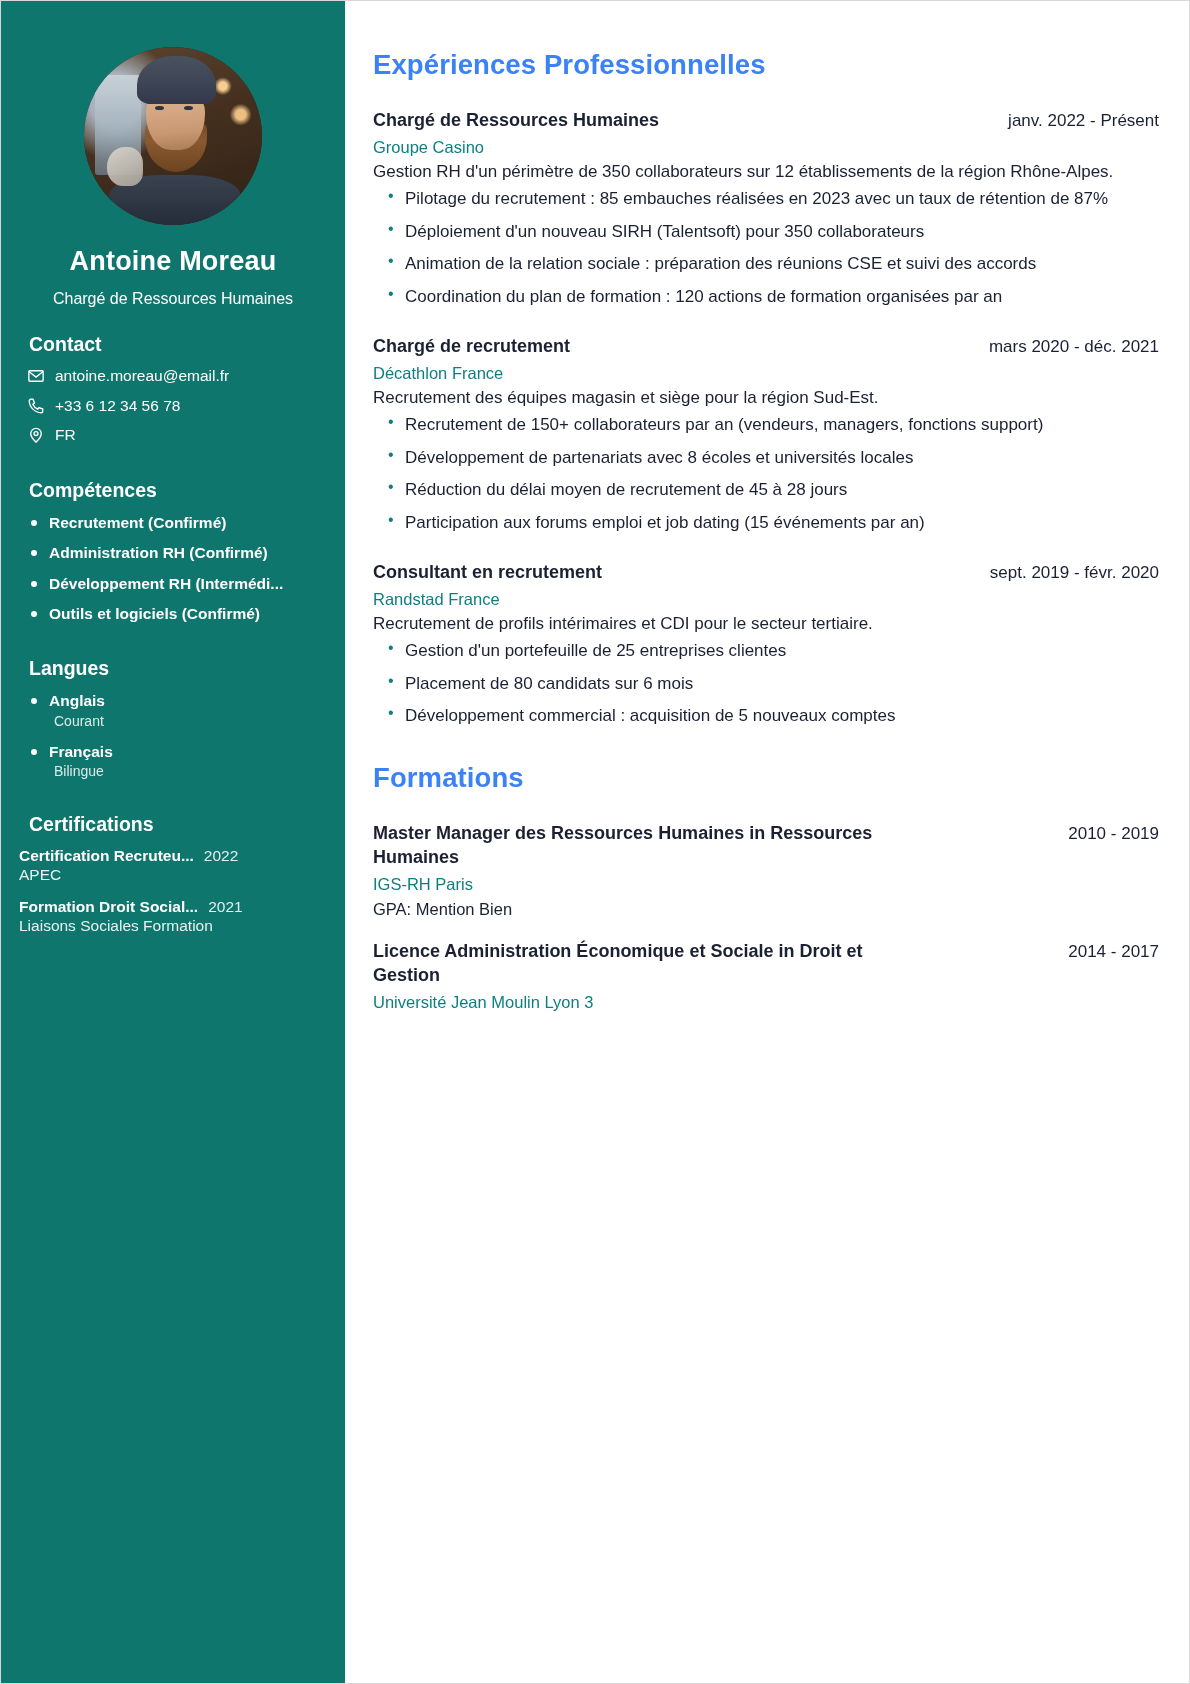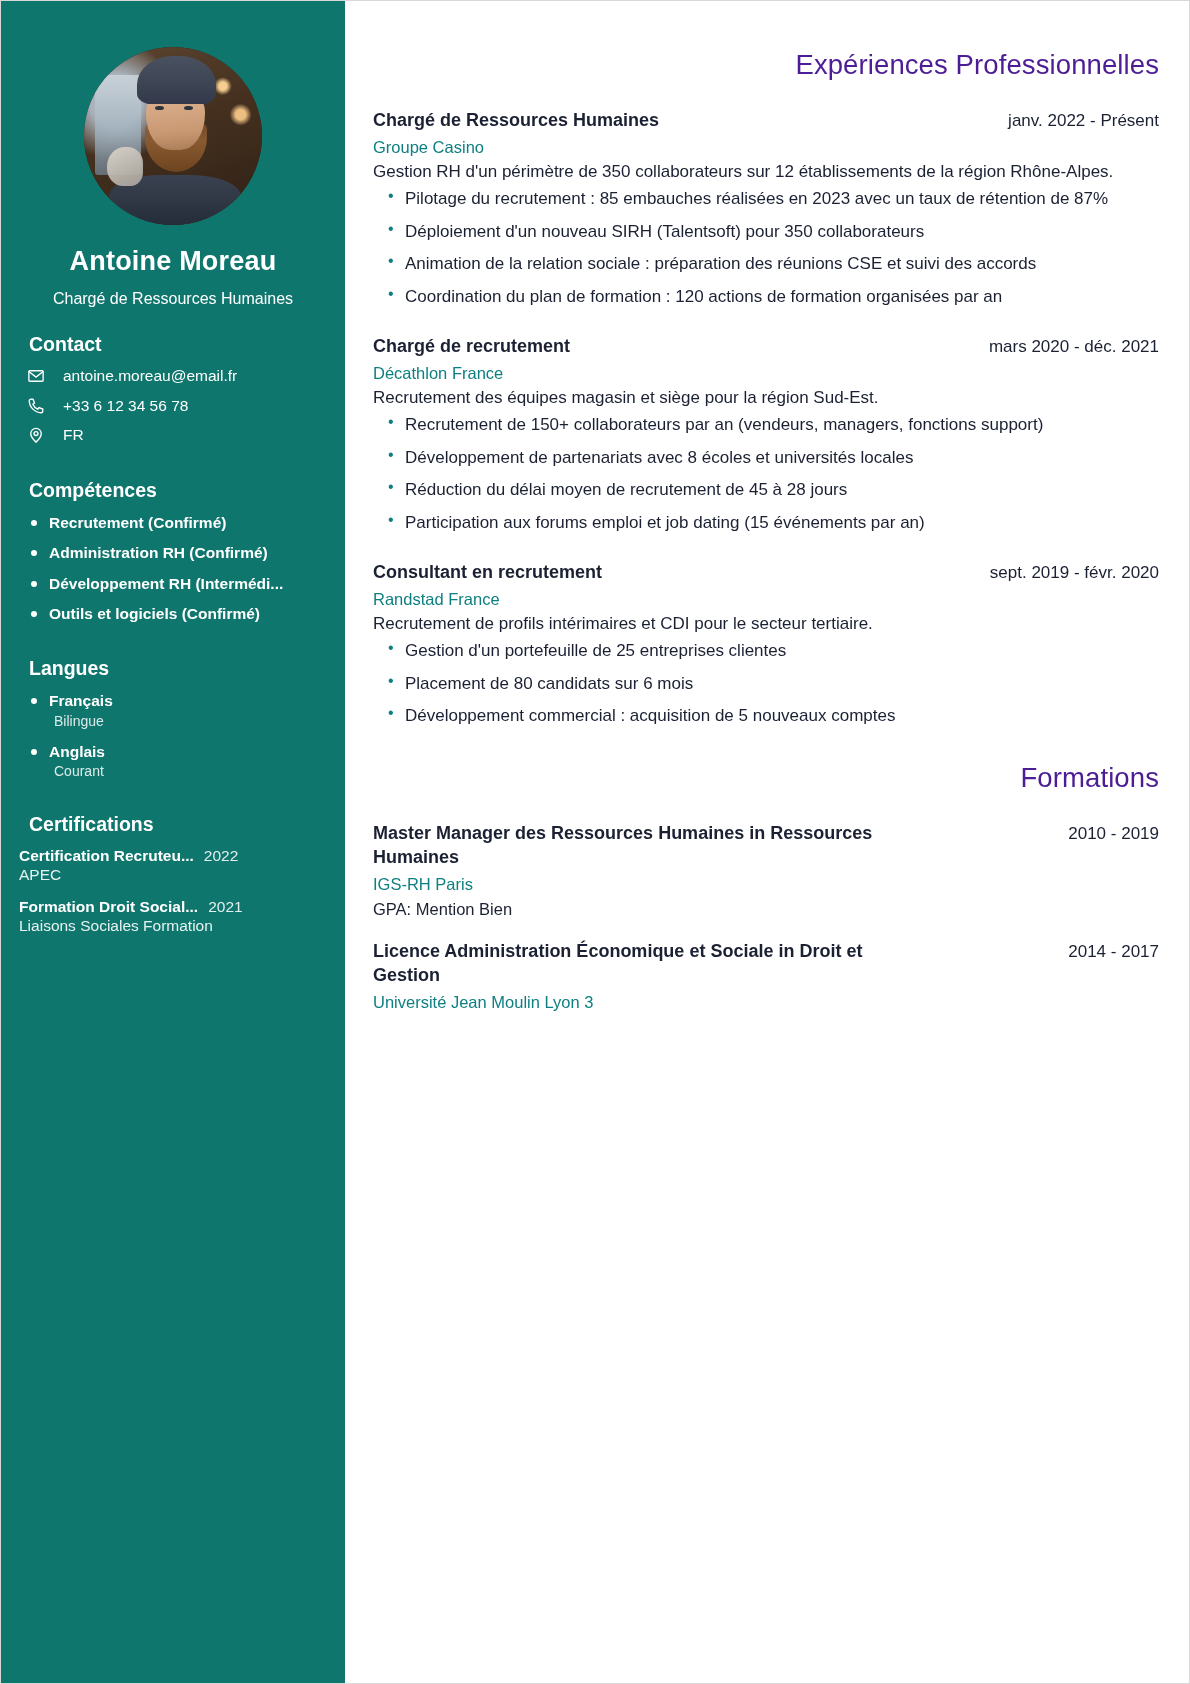--- a/index.html
+++ b/index.html
@@ -121,21 +121,21 @@
     font-size: 19.5px;
     font-weight: bold;
     margin: 23px 0 11px 10px;
     color: #ffffff;
   }
   .side-h.tight { margin-top: 34px; }
 
   .contact-row {
     display: flex;
     align-items: center;
-    gap: 18px;
+    gap: 10px;
     font-size: 15.5px;
     line-height: 1.2;
     margin: 0 0 11px 8px;
   }
   .contact-row .ci {
     width: 18px; height: 18px;
     display: inline-flex;
     align-items: center; justify-content: center;
     flex: 0 0 18px;
   }
@@ -193,25 +193,24 @@
 
   
   #main {
     flex: 1;
     padding: 48px 30px 0 28px;
     color: #1b2133;
   }
 
   .sec-title {
     font-size: 27.5px;
-    font-weight: normal;
-    color: #4c1d95;
+    font-weight: bold;
+    color: #3b82f6;
     margin-bottom: 28px;
     letter-spacing: .1px;
-    text-align: right;
   }
   .sec-title.second { margin-top: 34px; }
 
   .entry { margin-bottom: 26px; }
   .entry-head {
     display: flex;
     justify-content: space-between;
     align-items: baseline;
     gap: 18px;
   }
@@ -327,26 +326,26 @@
     <ul class="bullet-list">
       <li>Recrutement (Confirmé)</li>
       <li>Administration RH (Confirmé)</li>
       <li>Développement RH (Intermédi...</li>
       <li>Outils et logiciels (Confirmé)</li>
     </ul>
 
     <h2 class="side-h tight">Langues</h2>
     <div>
       <div class="lang-item">
+        <div class="lang-name">Anglais</div>
+        <div class="lang-level">Courant</div>
+      </div>
+      <div class="lang-item">
         <div class="lang-name">Français</div>
         <div class="lang-level">Bilingue</div>
-      </div>
-      <div class="lang-item">
-        <div class="lang-name">Anglais</div>
-        <div class="lang-level">Courant</div>
       </div>
     </div>
 
     <h2 class="side-h tight">Certifications</h2>
     <div>
       <div class="cert-item">
         <div class="cert-top">
           <span class="cert-name">Certification Recruteu...</span>
           <span class="cert-year">2022</span>
         </div>

